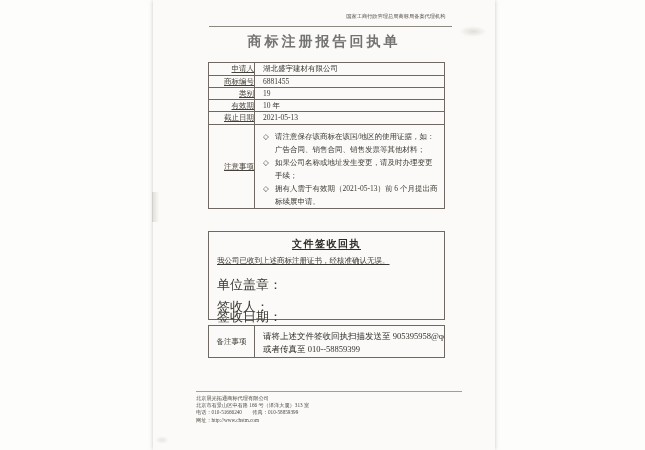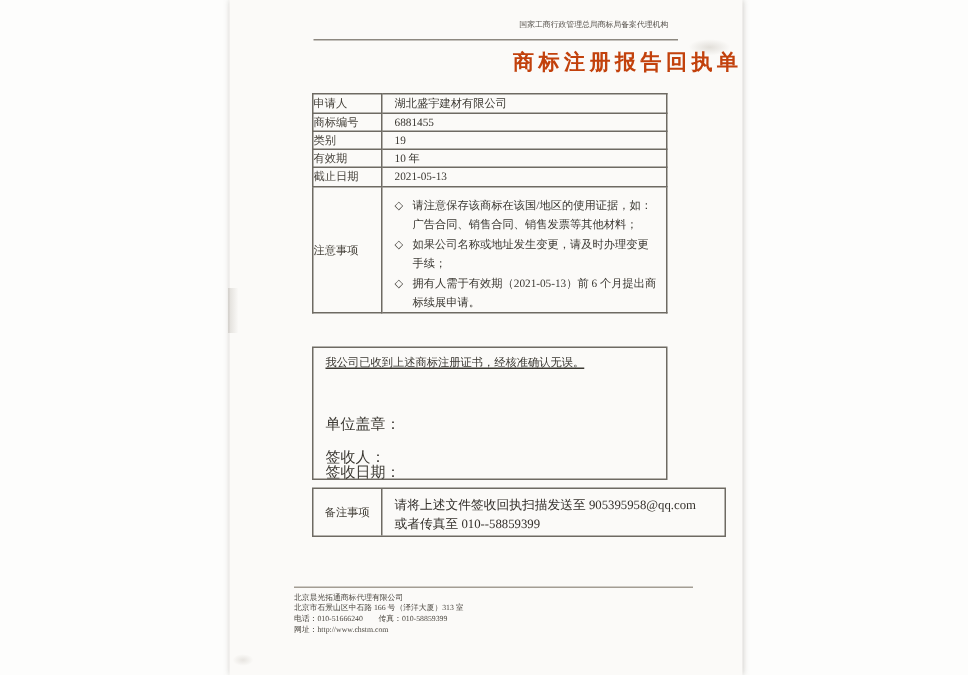--- a/index.html
+++ b/index.html
@@ -17,54 +17,54 @@
   
   .agency {
     position:absolute; top:13px; right:50px;
     font-size:9.5px; color:#55504a; white-space:nowrap;
     transform:scale(0.55); transform-origin:100% 0;
   }
   .header-rule { position:absolute; top:26px; left:56px; width:243px; height:1px; background:#8d8880; }
 
   .doc-title {
     position:absolute; top:33px; left:0; width:100%;
-    text-align:right; font-size:14px; font-weight:bold;
-    letter-spacing:3px; color:#c2410c;
+    text-align:center; font-size:14px; font-weight:bold;
+    letter-spacing:3px; color:#737373;
   }
 
   
   table.info {
     position:absolute; left:55px; top:62px; width:237px;
     border-collapse:collapse; table-layout:fixed;
   }
   table.info td { border:1px solid #6e6a63; line-height:1; vertical-align:middle; overflow:hidden; }
-  td.lbl { width:46px; text-align:left; font-size:7.5px; color:#46423b; }
+  td.lbl { width:46px; text-align:right; font-size:7.5px; color:#46423b;text-decoration:underline; }
   td.val { font-size:7.5px; padding-left:8px; color:#3b3832;margin-top:44px; }
   tr.h13 td { height:13px; } tr.h12 td { height:12px; }
   td.notes-cell { height:67px; vertical-align:top; padding:5px 5px 0 8px; }
   .note-item { position:relative; padding-left:12px; font-size:7.5px; line-height:13px; color:#3b3832; }
   .bullet { position:absolute; left:0; top:0; font-size:7.5px; }
 
   
   .receipt-box {
     position:absolute; left:55px; top:231px; width:237px; height:89px;
     border:1px solid #6e6a63;
   }
   .receipt-title {
     margin-top:5px; text-align:center; font-size:10px; font-weight:bold;
     letter-spacing:1.5px; text-decoration:underline; text-underline-offset:2px; color:#2e2b27;
   }
   .receipt-statement { margin:5px 8px 0; font-size:7.5px;text-decoration:underline; }
-  .receipt-field { position:absolute; left:8px; font-size:10px; }
+  .receipt-field { position:absolute; left:8px; font-size:13px; }
   .seal-label   { top:44px; }
   .signer-label { top:66px;text-align:center; }
   .date-label   { top:76px; }
 
   
-  .remarks { position:absolute; left:55px; top:325px; width:276px; height:33px; border:1px solid #6e6a63; display:flex; }
+  .remarks { position:absolute; left:55px; top:325px; width:237px; height:33px; border:1px solid #6e6a63; display:flex; }
   .remarks-label { width:46px; border-right:1px solid #6e6a63; display:flex; align-items:center; justify-content:center; font-size:7.5px; color:#46423b; }
   .remarks-value { flex:1; padding:4px 0 0 8px; overflow:hidden; }
   .remarks-line { font-size:8.5px; line-height:13px; white-space:nowrap; color:#332f2a; }
 
   
   .footer { position:absolute; left:43px; top:391px; width:266px; }
   .footer-rule { width:266px; height:1px; background:#a39d94; margin-bottom:3px; }
   .footer-text { font-size:10px; line-height:13.5px; color:#4c4841; width:512px; transform:scale(0.52); transform-origin:0 0; white-space:nowrap; }
   .fax-gap { margin-left:20px; }
 
@@ -126,20 +126,21 @@
           <div class="note-item">
             <span class="bullet">◇</span>
             <span>拥有人需于有效期（2021-05-13）前 6 个月提出商标续展申请。</span>
           </div>
         </td>
       </tr>
     </tbody>
       </table>
 
     <div class="receipt-box">
+      <div class="receipt-title">文件签收回执</div>
       <div class="receipt-statement">我公司已收到上述商标注册证书，经核准确认无误。</div>
       <div class="receipt-field seal-label">单位盖章：</div>
       <div class="receipt-field signer-label">签收人：</div>
       <div class="receipt-field date-label">签收日期：</div>
     </div>
 
     <div class="remarks">
       <div class="remarks-label">备注事项</div>
       <div class="remarks-value">
         <div class="remarks-line">请将上述文件签收回执扫描发送至 905395958@qq.com</div>

